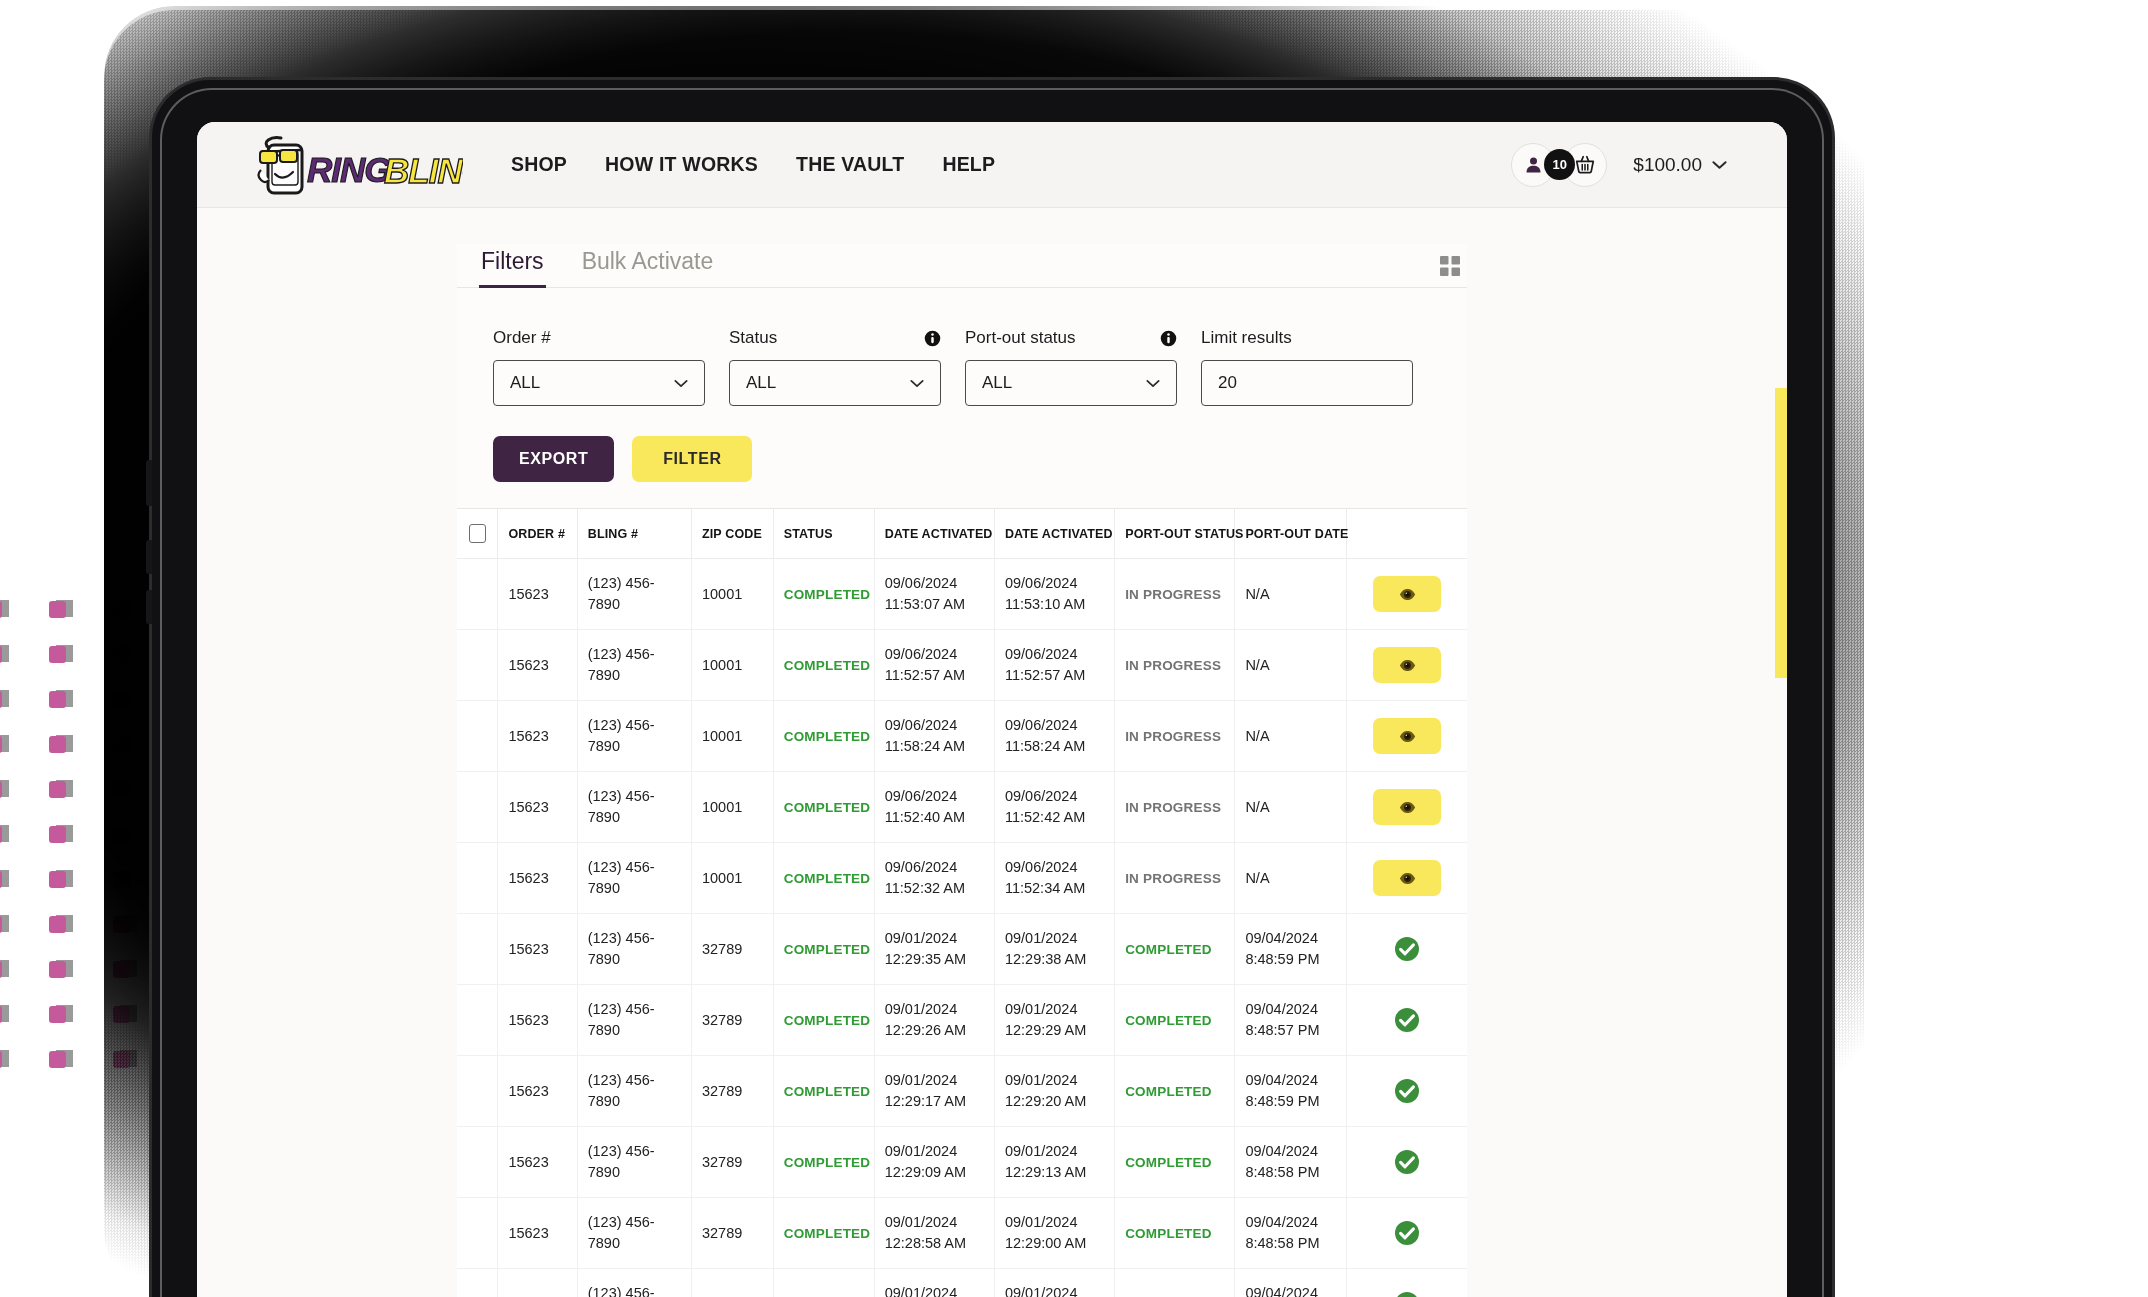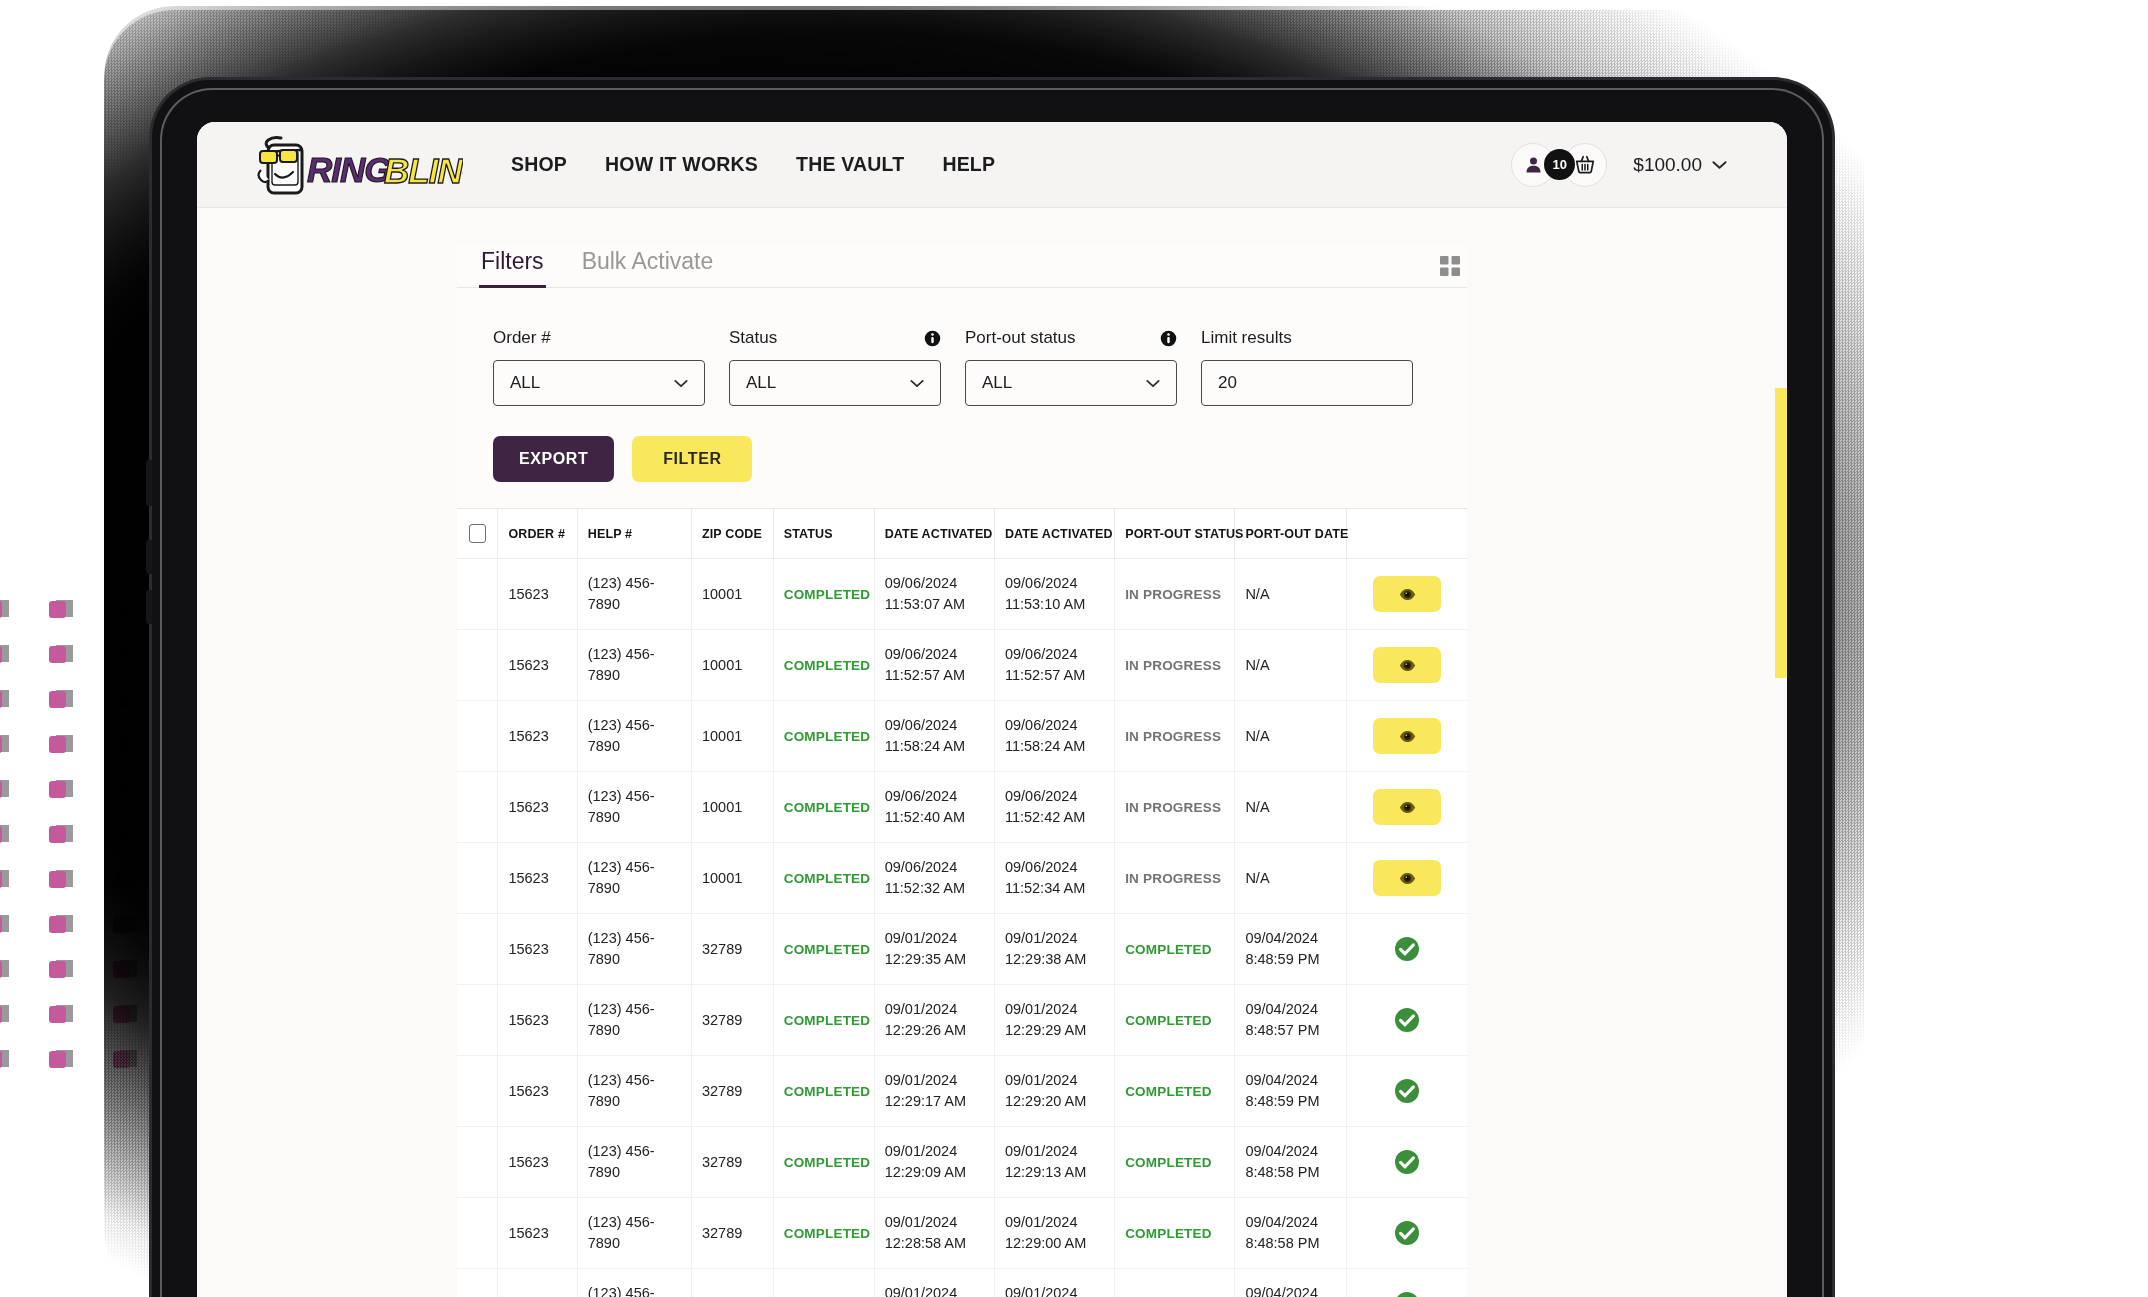--- a/index.html
+++ b/index.html
@@ -646,21 +646,21 @@
           </div>
 
           <div id="table-wrap">
             <table>
               <thead>
                 <tr>
                   <th class="c-check hdr-check">
                     <span class="chk"></span>
                   </th>
                   <th class="c-order">ORDER #</th>
-                  <th class="c-phone">HELP #</th>
+                  <th class="c-phone">BLING #</th>
                   <th class="c-zip">ZIP CODE</th>
                   <th class="c-status">STATUS</th>
                   <th class="c-dact">DATE ACTIVATED</th>
                   <th class="c-dcomp">DATE ACTIVATED</th>
                   <th class="c-pstat">PORT-OUT STATUS</th>
                   <th class="c-pdate">PORT-OUT DATE</th>
                   <th class="c-action"></th>
                 </tr>
               </thead>
               <tbody id="tbody">

